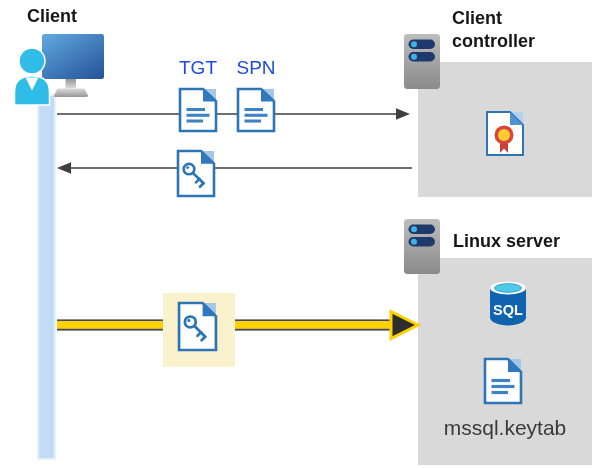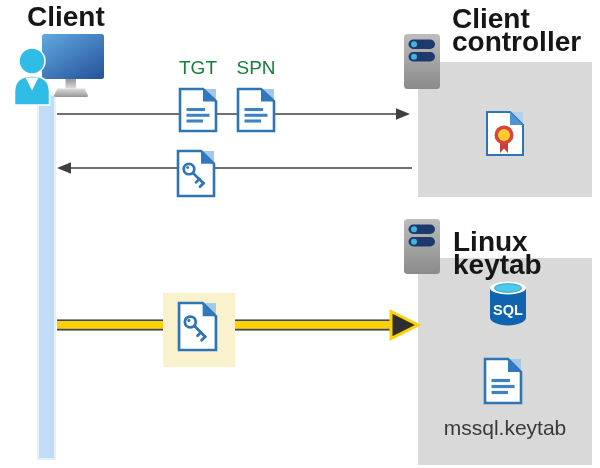--- a/index.html
+++ b/index.html
@@ -1,22 +1,22 @@
 <!DOCTYPE html>
 <html><head>
 <meta charset="utf-8">
 <style>
   html,body{margin:0;padding:0;background:#fff;}
   #canvas{
     position:relative;width:600px;height:468px;background:#ffffff;
     font-family:"Liberation Sans",sans-serif;overflow:hidden;
   }
   .abs{position:absolute;}
-  .heading{font-weight:bold;font-size:28px;line-height:23px;color:#161616;}
-  .ticket-label{font-size:19px;color:#15803d;text-align:center;}
+  .heading{font-weight:bold;font-size:18px;line-height:23px;color:#161616;}
+  .ticket-label{font-size:19px;color:#1d4ed8;text-align:center;}
   .file-label{font-size:21px;color:#3a3a3a;text-align:center;}
   .node-box{background:#D9D9D9;}
   .timeline{background:#C2DCF8;border:2px solid #E7F0FD;box-sizing:border-box;}
   .hl-square{background:#FAF2CD;}
   svg{display:block;}
   .defs-holder{position:absolute;width:0;height:0;overflow:hidden;}
 </style>
 </head>
 <body>
 
@@ -82,21 +82,21 @@
 
   <div class="abs node-box" style="left:418px;top:62px;width:174px;height:135px;"></div>
   <div class="abs node-box" style="left:418px;top:258px;width:174px;height:207px;"></div>
 
   <div class="abs hl-square" style="left:163px;top:293px;width:72px;height:74px;"></div>
 
   <div class="abs timeline" style="left:37px;top:94px;width:19px;height:366px;"></div>
 
   <div class="abs heading" style="left:27px;top:5px;">Client</div>
   <div class="abs heading" style="left:452px;top:7px;width:132px;">Client controller</div>
-  <div class="abs heading" style="left:453px;top:230px;width:140px;">Linux keytab</div>
+  <div class="abs heading" style="left:453px;top:230px;width:140px;">Linux server</div>
   <div class="abs ticket-label" style="left:176px;top:57px;width:44px;">TGT</div>
   <div class="abs ticket-label" style="left:233px;top:57px;width:46px;text-align:center;">SPN</div>
   <div class="abs file-label" style="left:418px;top:416px;width:174px;">mssql.keytab</div>
 
   <svg class="abs" style="left:0;top:0;" width="600" height="468" viewBox="0 0 600 468">
     <g>
       <line x1="57" y1="114" x2="398" y2="114" stroke="#3F3F3F" stroke-width="1.7"></line>
       <polygon points="396,108.3 410,114 396,119.7" fill="#3F3F3F"></polygon>
     </g>
     <g>

